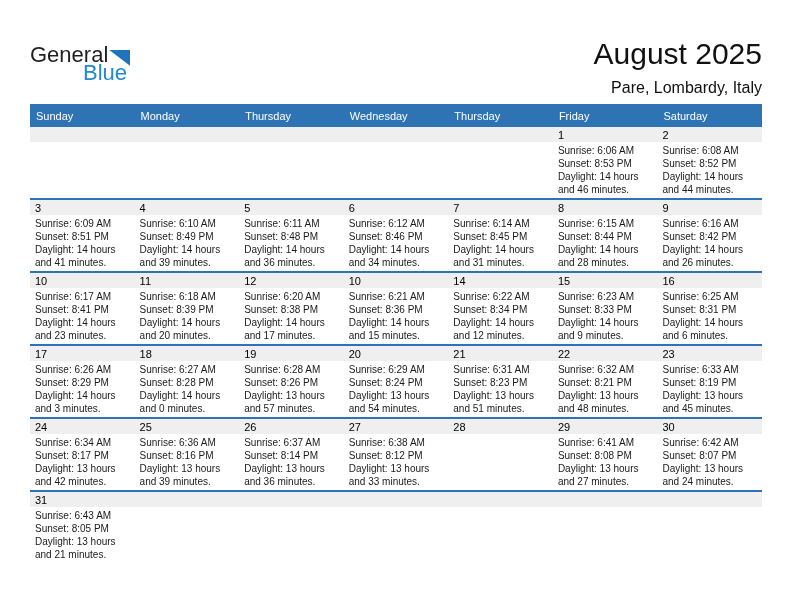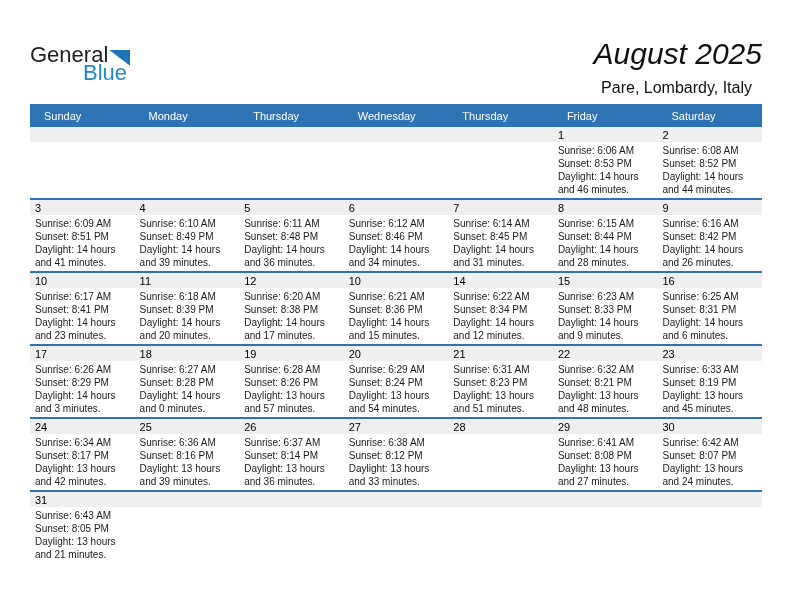--- a/index.html
+++ b/index.html
@@ -10,26 +10,26 @@
   
   .logo { position:absolute; left:30px; top:44px; line-height:1; }
   .logo-line1 { display:flex; align-items:flex-end; }
   .logo-general { font-size:22px; color:#1f1f1f; letter-spacing:0; }
   .logo-triangle {
     display:inline-block; width:21px; height:16px; background:#1e73b9;
     clip-path:polygon(0 0, 100% 0, 100% 100%); margin-left:1px; margin-bottom:0;
   }
   .logo-blue { font-size:22px; color:#2289cb; margin-left:53px; margin-top:-4px; }
   
-  .title { position:absolute; right:30px; top:37px; font-size:30px; color:#111111; text-align:center;font-style:italic; }
-  .subtitle { position:absolute; right:40px; top:79px; font-size:16px; color:#111111; text-align:right; }
+  .title { position:absolute; right:30px; top:37px; font-size:30px; color:#111111; text-align:center; }
+  .subtitle { position:absolute; right:30px; top:79px; font-size:16px; color:#111111; text-align:right; }
   
   .grid { position:absolute; left:30px; top:104px; width:732px; }
   .dow-row { display:flex; background:#2e74b5; height:23px; align-items:center; }
-  .dow { flex:1 1 0; color:#ffffff; font-size:11px; padding-left:14px; }
+  .dow { flex:1 1 0; color:#ffffff; font-size:11px; padding-left:6px; }
   .week { display:flex; border-bottom:2px solid #2e74b5; }
   .week.last { border-bottom:none; }
   .cell { flex:1 1 0; min-width:0; }
   .band {
     background:#efefef; height:15px; line-height:16px;
     font-size:11px; color:#000000; padding-left:5px;
   }
   .cell-body {
     height:54px; padding:2px 4px 0 5px;
     font-size:10px; line-height:13px; color:#1a1a1a;

